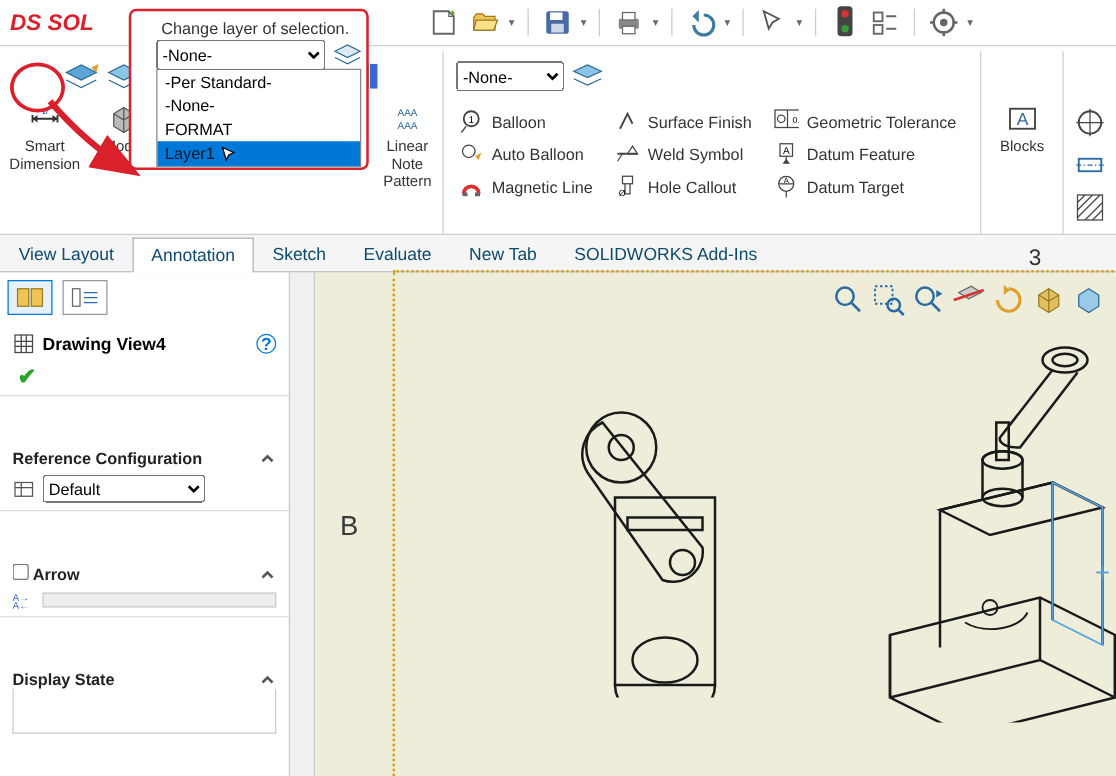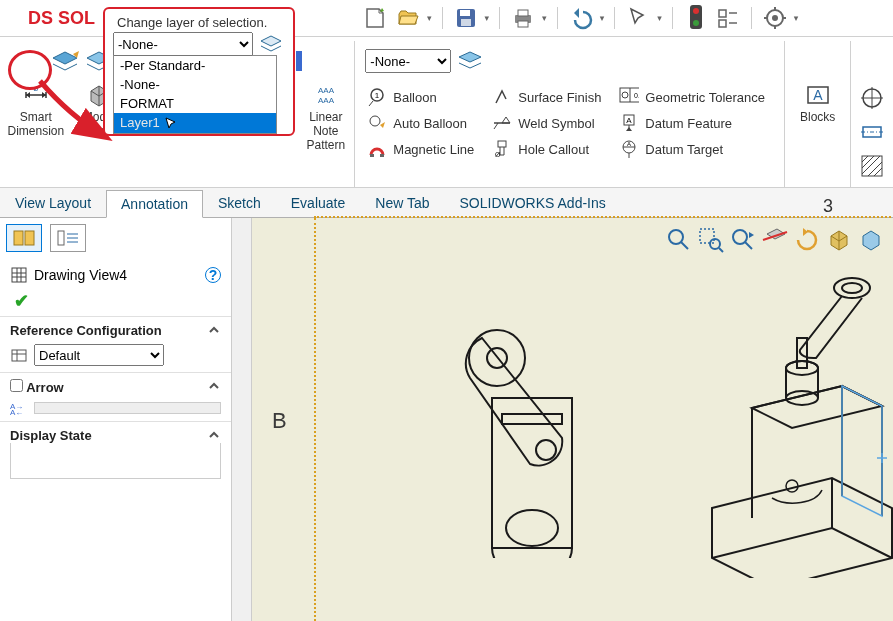--- a/index.html
+++ b/index.html
@@ -1,18 +1,18 @@
 <!DOCTYPE html>
 <html><head>
 <meta charset="utf-8">
 <style>
 * { box-sizing: border-box; margin: 0; padding: 0; font-family: "Segoe UI", Arial, sans-serif; }
 body { width: 893px; height: 621px; overflow: hidden; background: #fff; position: relative; }
 .title-bar { height: 36px; display: flex; align-items: center; padding: 0 8px; gap: 8px; }
-.logo { color: #d9202b; font-weight: bold; font-size: 18px; margin-left: 20px; }
+.logo { color: #d9202b; font-weight: bold; font-style: italic; font-size: 18px; }
 .qat { display: flex; align-items: center; gap: 6px; margin-left: 260px; }
 .qat .qbtn { width: 26px; height: 26px; display: flex; align-items: center; justify-content: center; border-radius: 2px; }
 .qat .sep { width: 1px; height: 22px; background: #ccc; margin: 0 4px; }
 .ribbon { border-top: 1px solid #d0d0d0; border-bottom: 1px solid #d0d0d0; height: 152px; background: #fff; display: flex; padding-top: 4px; }
 .rgroup { border-right: 1px solid #d0d0d0; padding: 2px 8px 0 8px; display: flex; flex-direction: column; align-items: center; position: relative; }
 .rgroup.last { border-right: none; }
 .rgroup .top-row { display: flex; gap: 6px; align-items: center; height: 36px; }
 .rgroup .body-row { display: flex; gap: 6px; align-items: flex-start; }
 .rbtn { display: flex; flex-direction: column; align-items: center; justify-content: flex-start; padding: 2px 4px; cursor: pointer; min-width: 50px; }
 .rbtn .ricon { width: 28px; height: 28px; }
@@ -25,46 +25,46 @@
 .tab.active { background: #fff; border: 1px solid #b0b0b0; border-bottom: 1px solid #fff; font-weight: 400; position: relative; top: 1px; }
 .tabnum { margin-left: auto; padding: 0 60px; font-size: 18px; color: #333; }
 .content { display: flex; height: calc(621px - 36px - 152px - 30px); }
 .side { width: 232px; border-right: 1px solid #ccc; background: #fff; display: flex; flex-direction: column; }
 .scrollgap { width: 20px; background: #f0f0f0; border-right: 1px solid #ccc; }
 .canvas { flex: 1; background: #eeedda; position: relative; }
 .side .tabs { padding: 6px; display: flex; gap: 8px; }
 .stab { width: 36px; height: 28px; border: 1px solid #0078d7; background: #e5f1fb; display: flex; align-items: center; justify-content: center; }
 .stab.alt { border: 1px solid #999; background: #fff; }
 .panel-sec { padding: 6px 10px; border-top: 1px solid #e0e0e0; }
-.panel-sec .hdr { font-size: 13px; font-weight: 600; color: #222; display: flex; align-items: flex-start; justify-content: space-between; }
+.panel-sec .hdr { font-size: 13px; font-weight: 600; color: #222; display: flex; align-items: flex-end; justify-content: space-between; margin-top: 36px; }
 .panel-sec .row { display: flex; align-items: center; gap: 6px; margin-top: 6px; }
 .panel-sec select { font-size: 13px; width: 130px; height: 22px; }
 .panel-sec .chev { width: 14px; height: 14px; }
 .check-green { color: #28a428; font-size: 18px; font-weight: bold; padding-left: 4px; }
 .disp-sel { background: #b7dcff; border: 1px solid #5aa5e0; font-size: 12px; padding: 2px 6px; display: flex; align-items: center; gap: 4px; margin-top: 4px; }
-.dd-open { position: absolute; left: 103px; top: 7px; width: 192px; border: 2px solid #d9202b; border-radius: 6px; background: #fff; z-index: 20; padding: 4px 4px 0 8px; }
+.dd-open { position: absolute; left: 103px; top: 7px; width: 192px; border: 2px solid #d9202b; border-radius: 6px; background: #fff; z-index: 20; padding: 4px 4px 0 20px; }
 .dd-open .tooltip { font-size: 13px; color: #333; padding: 2px 4px; }
 .dd-open .dd-main { display: flex; align-items: center; gap: 6px; }
 .dd-open select.wide { width: 140px; height: 24px; font-size: 13px; }
 .dd-open .dd-list { border: 1px solid #888; margin-top: -1px; width: 164px; background: #fff; }
 .dd-open .dd-item { font-size: 13px; padding: 2px 6px; cursor: pointer; }
-.dd-open .dd-item.hl { background: #0078d7; color: #e5e5e5; }
+.dd-open .dd-item.hl { background: #0078d7; color: #0f172a; }
 .red-circle { position: absolute; left: 8px; top: 50px; width: 44px; height: 40px; border: 3px solid #d9202b; border-radius: 50%; z-index: 19; pointer-events: none; }
 .viewbar { position: absolute; top: 8px; right: 8px; display: flex; gap: 4px; }
 .viewbar .vbtn { width: 28px; height: 28px; }
 .canvas-border { position: absolute; left: 62px; top: -2px; right: -2px; height: 2px; border-top: 2px dotted #d9a020; }
 .canvas-vline { position: absolute; left: 62px; top: 0; bottom: 0; width: 2px; border-left: 2px dotted #d9a020; }
 .b-label { position: absolute; left: 20px; top: 190px; font-size: 22px; color: #3a3a3a; }
 svg { display: block; }
 .arrow { position: absolute; left: 30px; top: 76px; z-index: 18; pointer-events: none; }
 .drawing { position: absolute; }
 .help-q { color: #0078d7; font-size: 14px; border: 1px solid #0078d7; border-radius: 50%; width: 16px; height: 16px; display: inline-flex; align-items: center; justify-content: center; font-weight: bold; }
 .panel-title-row { display: flex; align-items: center; gap: 6px; padding: 8px 10px 2px 10px; }
 .panel-title-row .ticon { width: 18px; height: 18px; }
-.panel-title-row .ttxt { font-size: 14px; font-weight: 400; }
+.panel-title-row .ttxt { font-size: 14px; font-weight: 700; }
 .none-select { width: 86px; height: 24px; font-size: 13px; }
 </style>
 </head>
 <body>
 
 <div class="title-bar">
   <span class="logo">
     <span style="font-weight:900">DS</span> <span>SOL</span>
   </span>
   <div class="qat">

